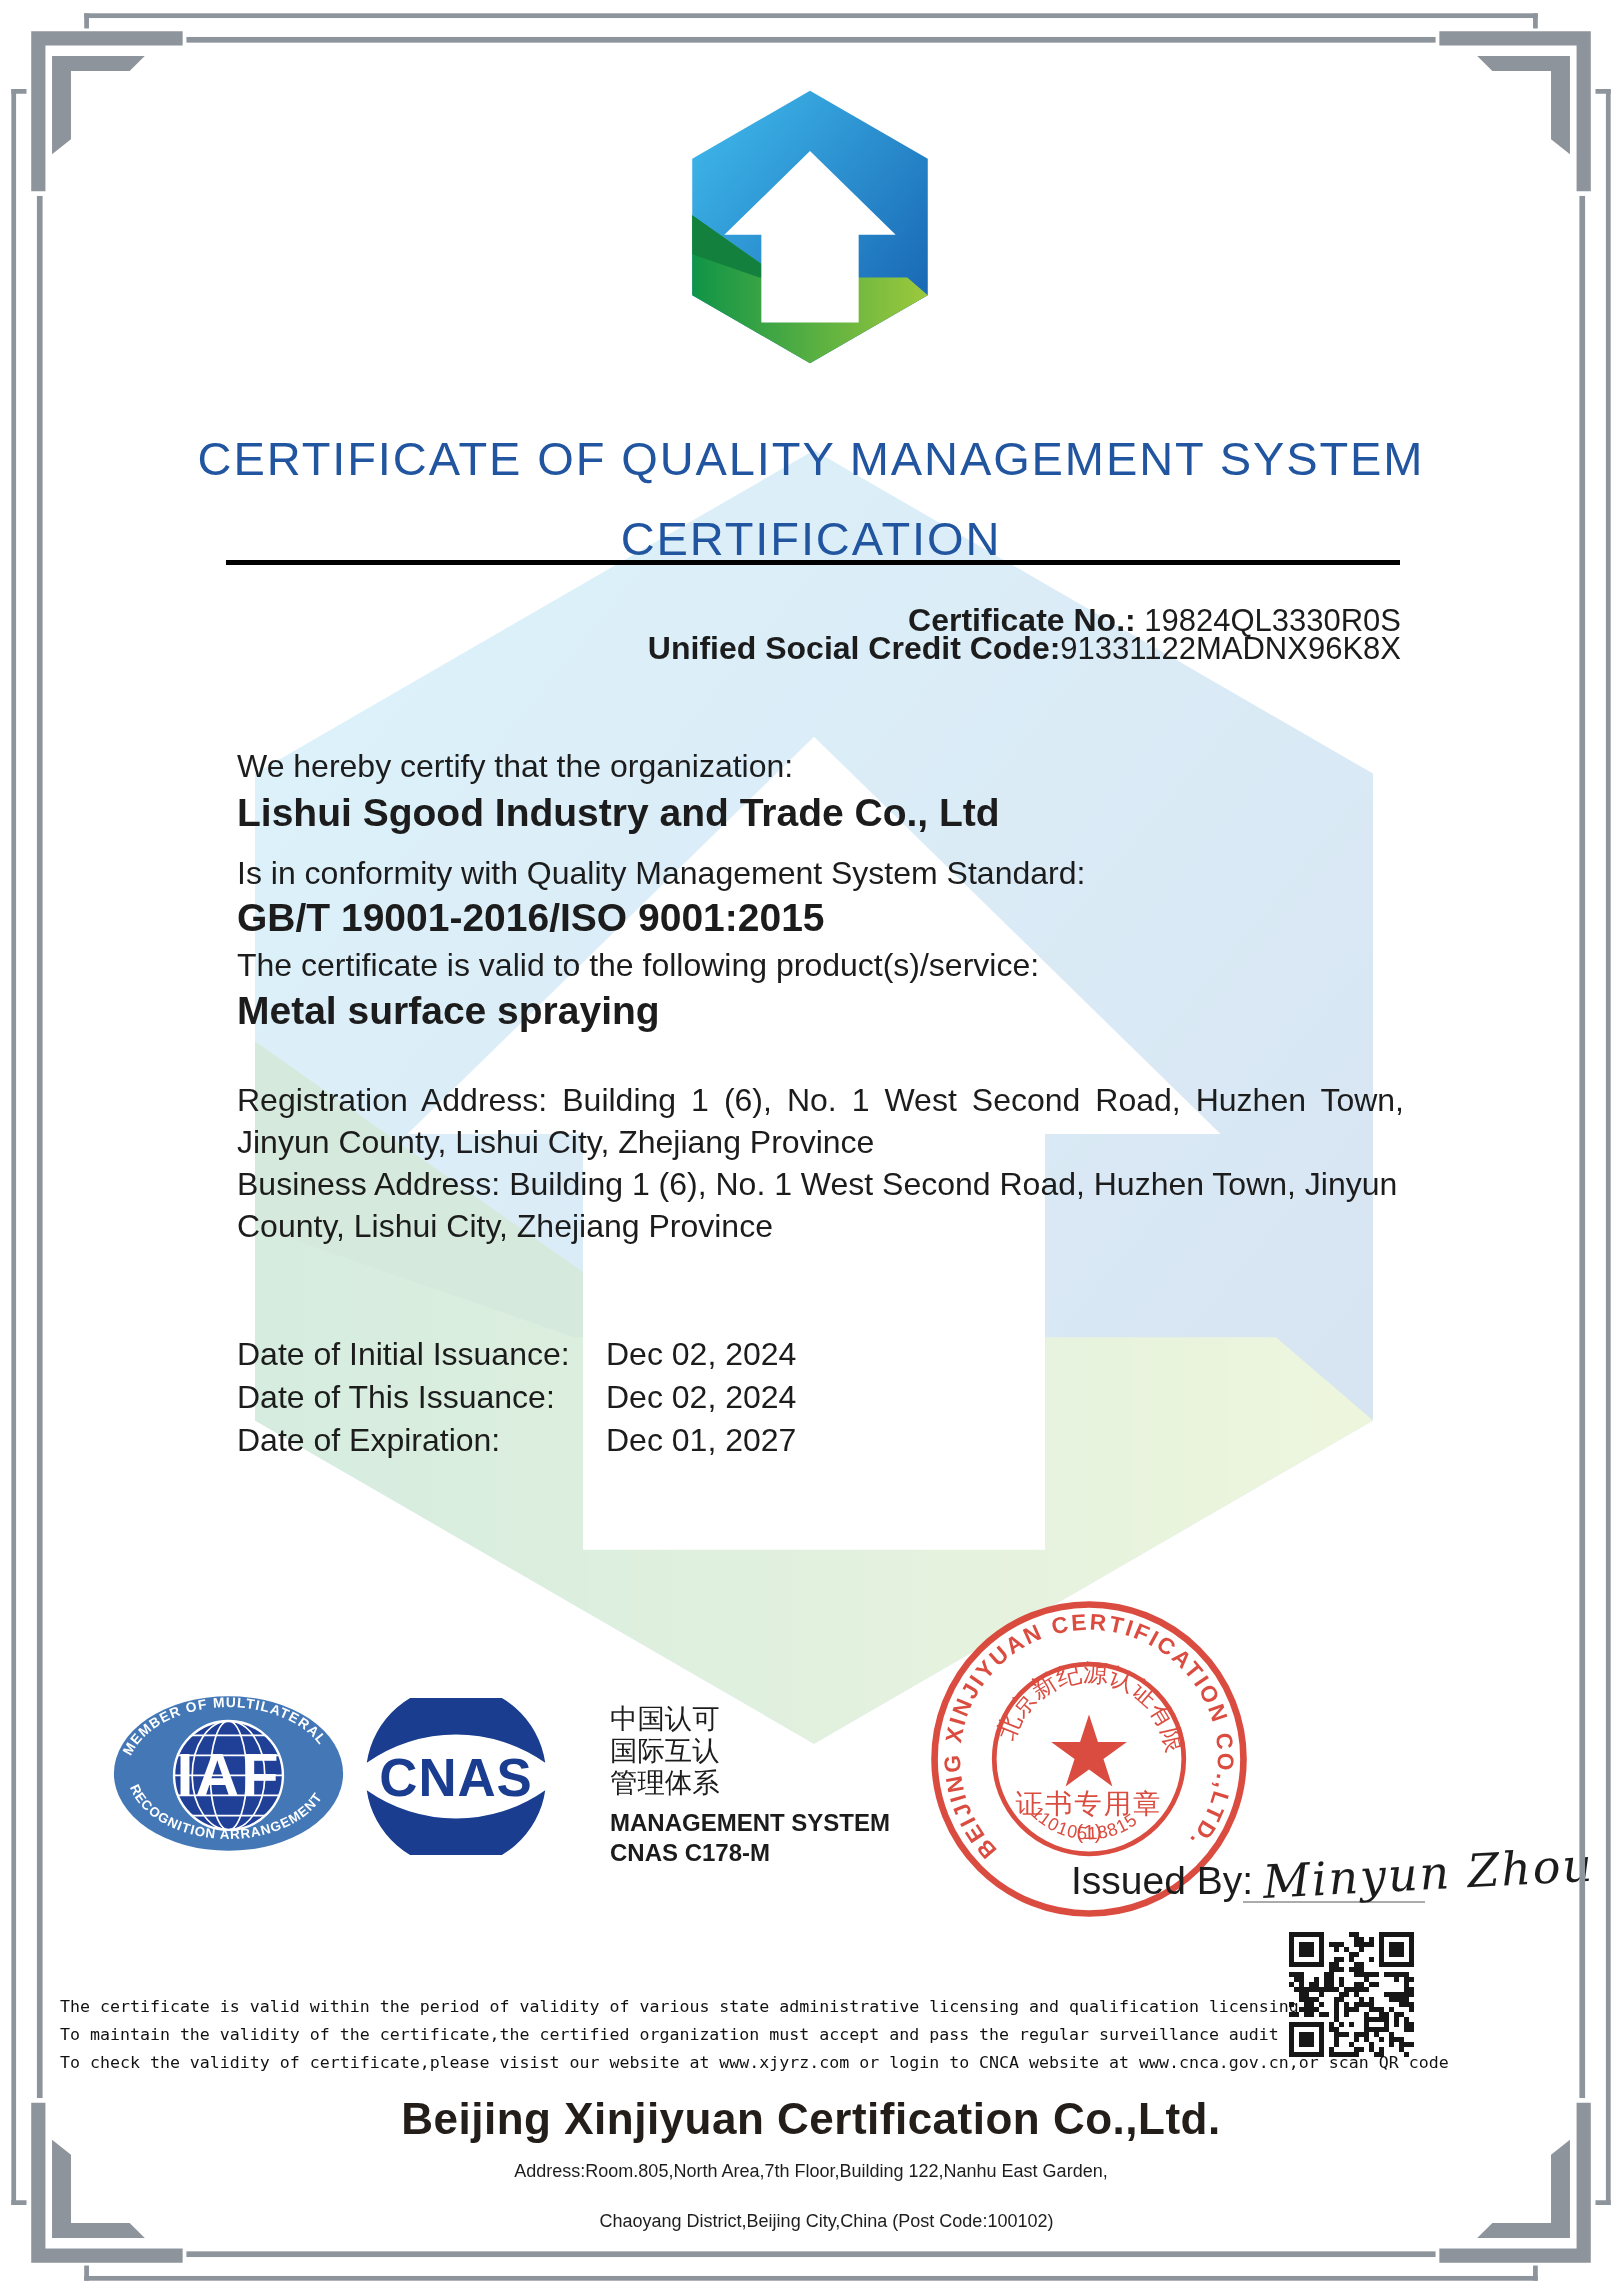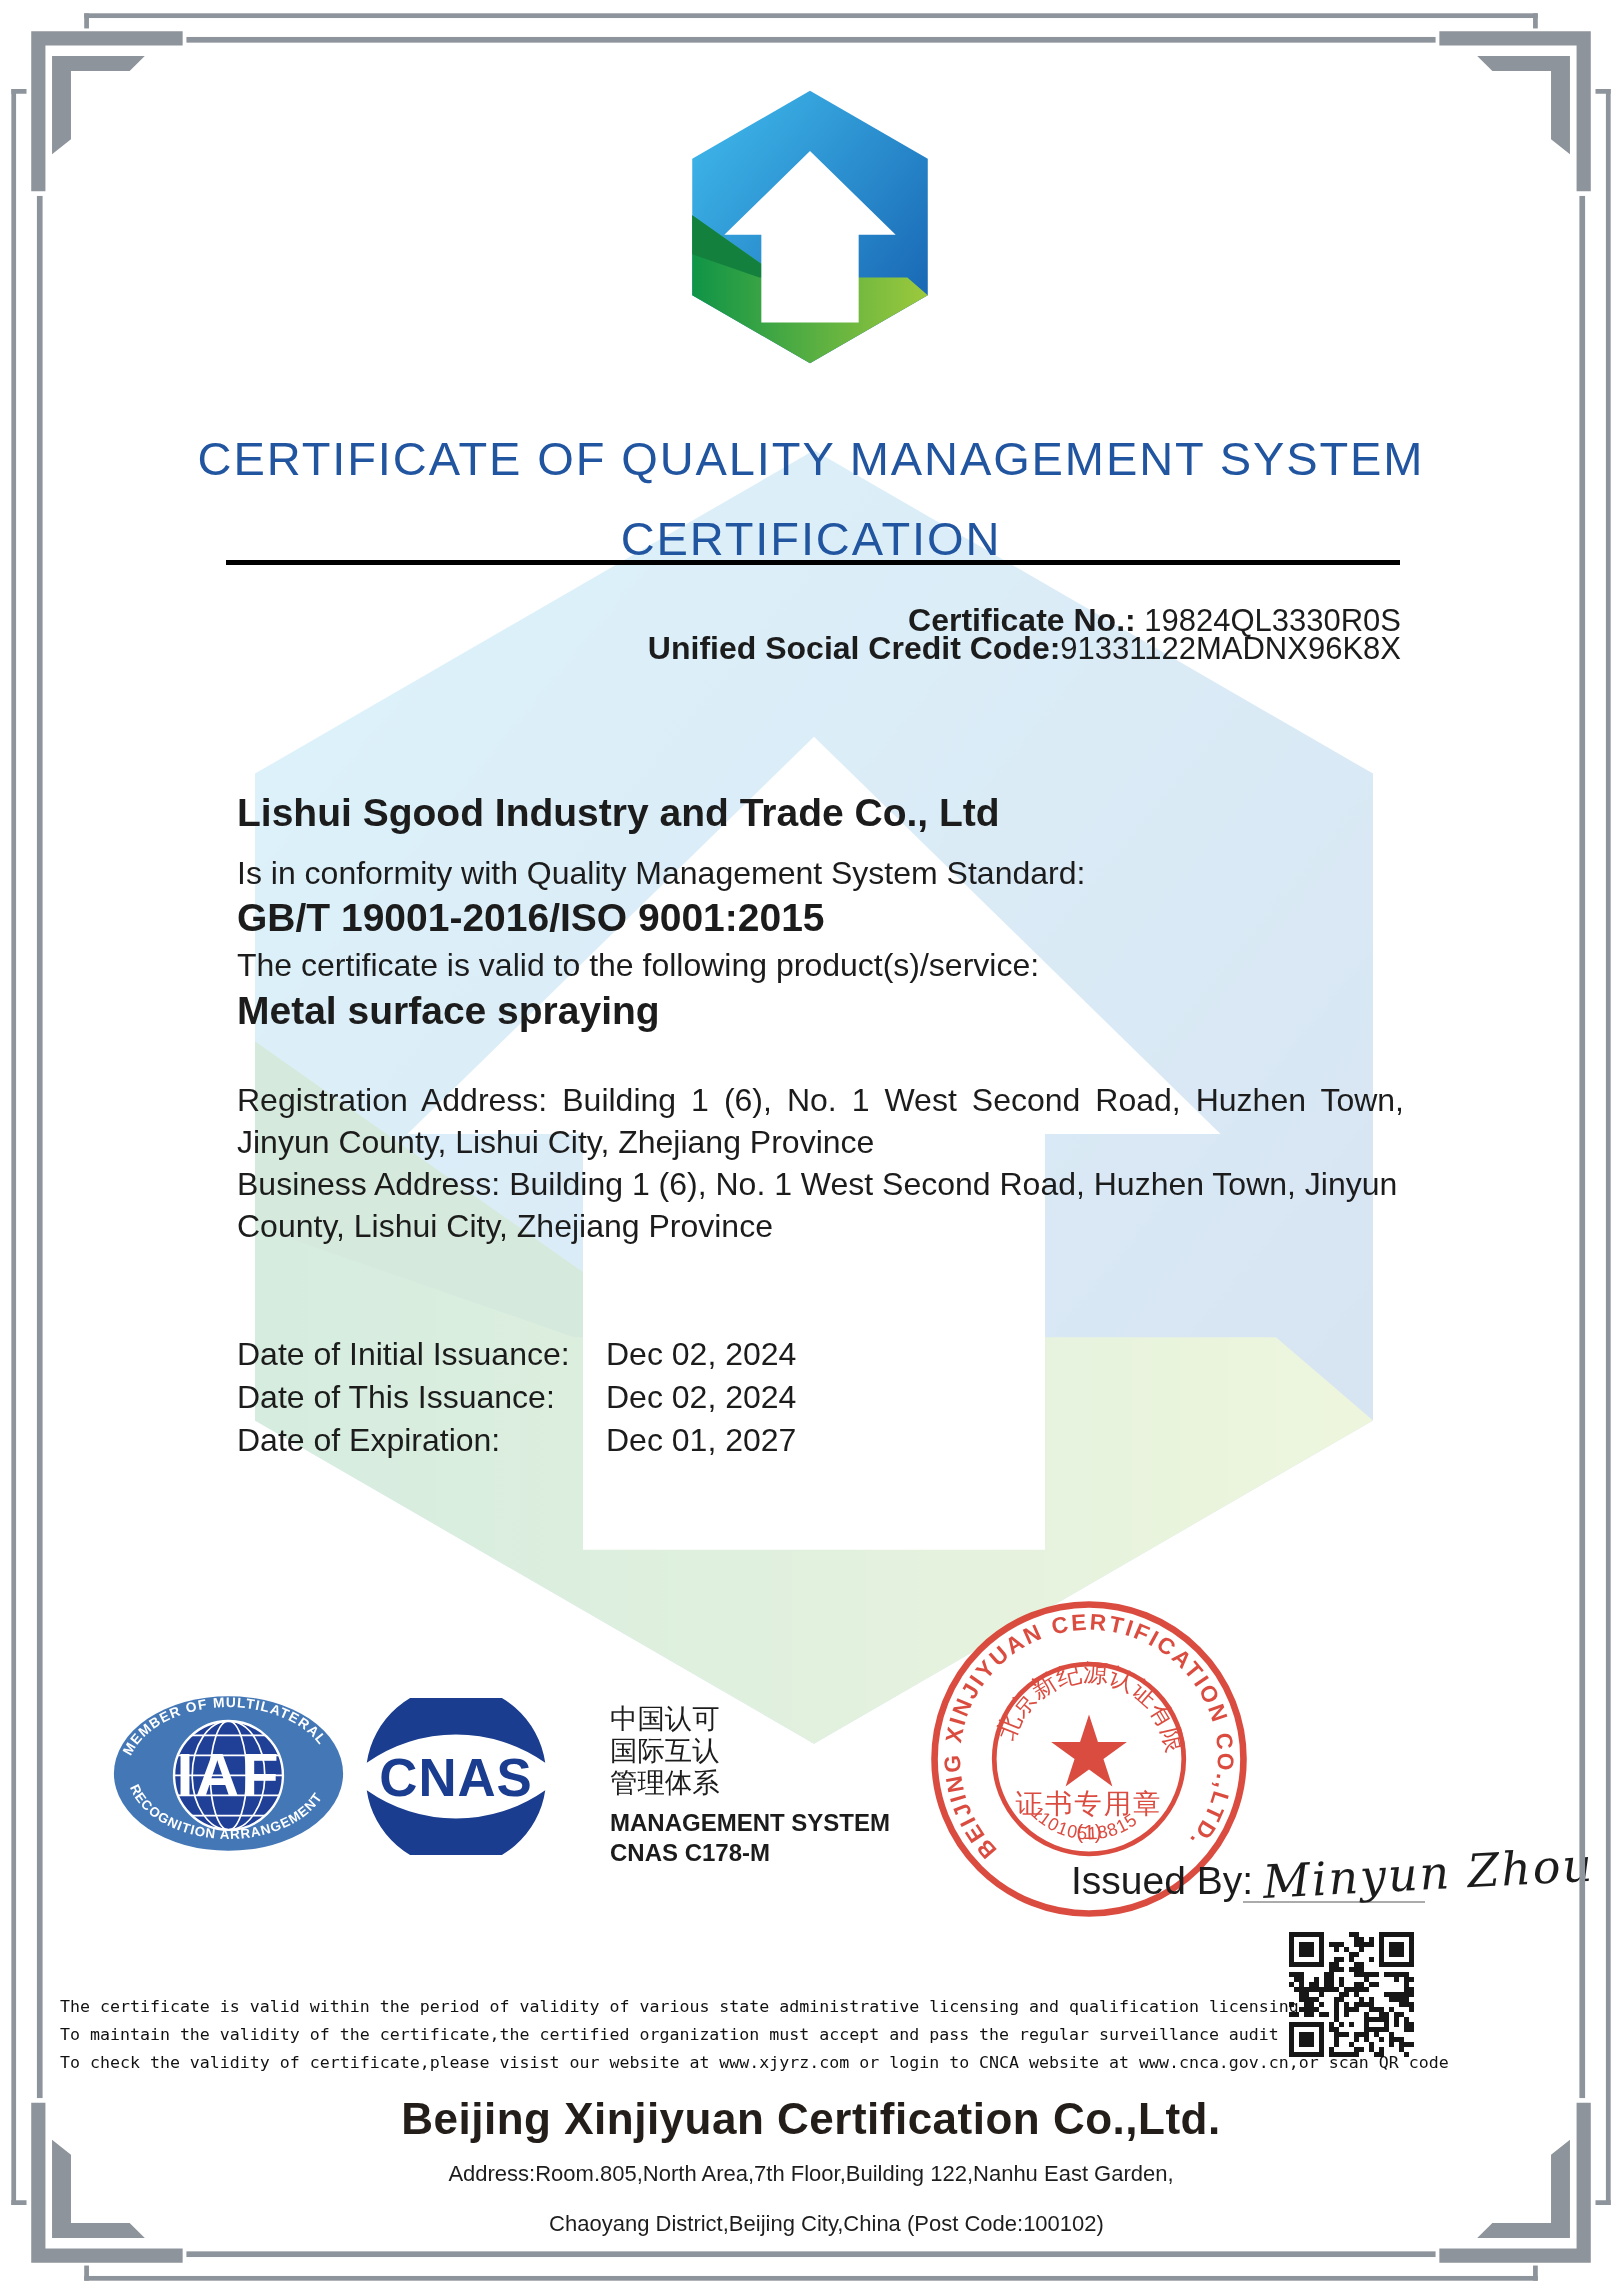--- a/index.html
+++ b/index.html
@@ -68,21 +68,21 @@
              font-size:46px;letter-spacing:1.9px;transform:rotate(-3deg) translateY(-4.7px);margin-left:9.5px;}
   .sig-line{left:1243px;top:1901px;width:182px;height:1.9px;background:#ababab;}
 
   .qr{left:1289px;top:1932px;width:125px;height:125px;}
 
   .fineprint{left:60px;top:1993px;font-family:"DejaVu Sans Mono",monospace;
              font-size:16.6px;line-height:28px;color:#111;white-space:nowrap;}
 
   .footer-name{left:0;right:0;top:2094px;text-align:center;font-size:44px;font-weight:600;
                color:#241e1a;letter-spacing:0.5px;}
-  .footer-addr{left:0;right:0;text-align:center;font-size:22px;color:#1d1d1d;}
+  .footer-addr{left:0;right:0;text-align:center;font-size:18px;color:#1d1d1d;}
   .fa1{top:2161px;} .fa2{top:2211px;margin-left:31px;}
 </style>
 </head>
 <body>
 
 <div class="page">
 
   <svg width="0" height="0" style="position:absolute" aria-hidden="true">
     <defs>
       <linearGradient id="gBlue" gradientUnits="userSpaceOnUse" x1="-121" y1="-140" x2="121" y2="60">
@@ -144,20 +144,21 @@
     <div class="abs title title2">CERTIFICATION</div>
     <div class="abs title-rule"></div>
 
     <div class="abs cert-info ci1">
       <span class="lbl">Certificate No.:</span><span>19824QL3330R0S</span>
     </div>
     <div class="abs cert-info ci2">
       <span class="lbl">Unified Social Credit Code:</span><span>91331122MADNX96K8X</span>
     </div>
 
+    <div class="abs bodyline reg l-intro1">We hereby certify that the organization:</div>
     <div class="abs bodyline strong l-org">Lishui Sgood Industry and Trade Co., Ltd</div>
     <div class="abs bodyline reg l-intro2">Is in conformity with Quality Management System Standard:</div>
     <div class="abs bodyline strong l-std">GB/T 19001-2016/ISO 9001:2015</div>
     <div class="abs bodyline reg l-intro3">The certificate is valid to the following product(s)/service:</div>
     <div class="abs bodyline strong l-scope">Metal surface spraying</div>
 
     <div class="abs addresses">
       <p class="just">Registration Address: Building 1 (6), No. 1 West Second Road, Huzhen Town, Jinyun County, Lishui City, Zhejiang Province</p>
       <p>Business Address: Building 1 (6), No. 1 West Second Road, Huzhen Town, Jinyun County, Lishui City, Zhejiang Province</p>
     </div>

